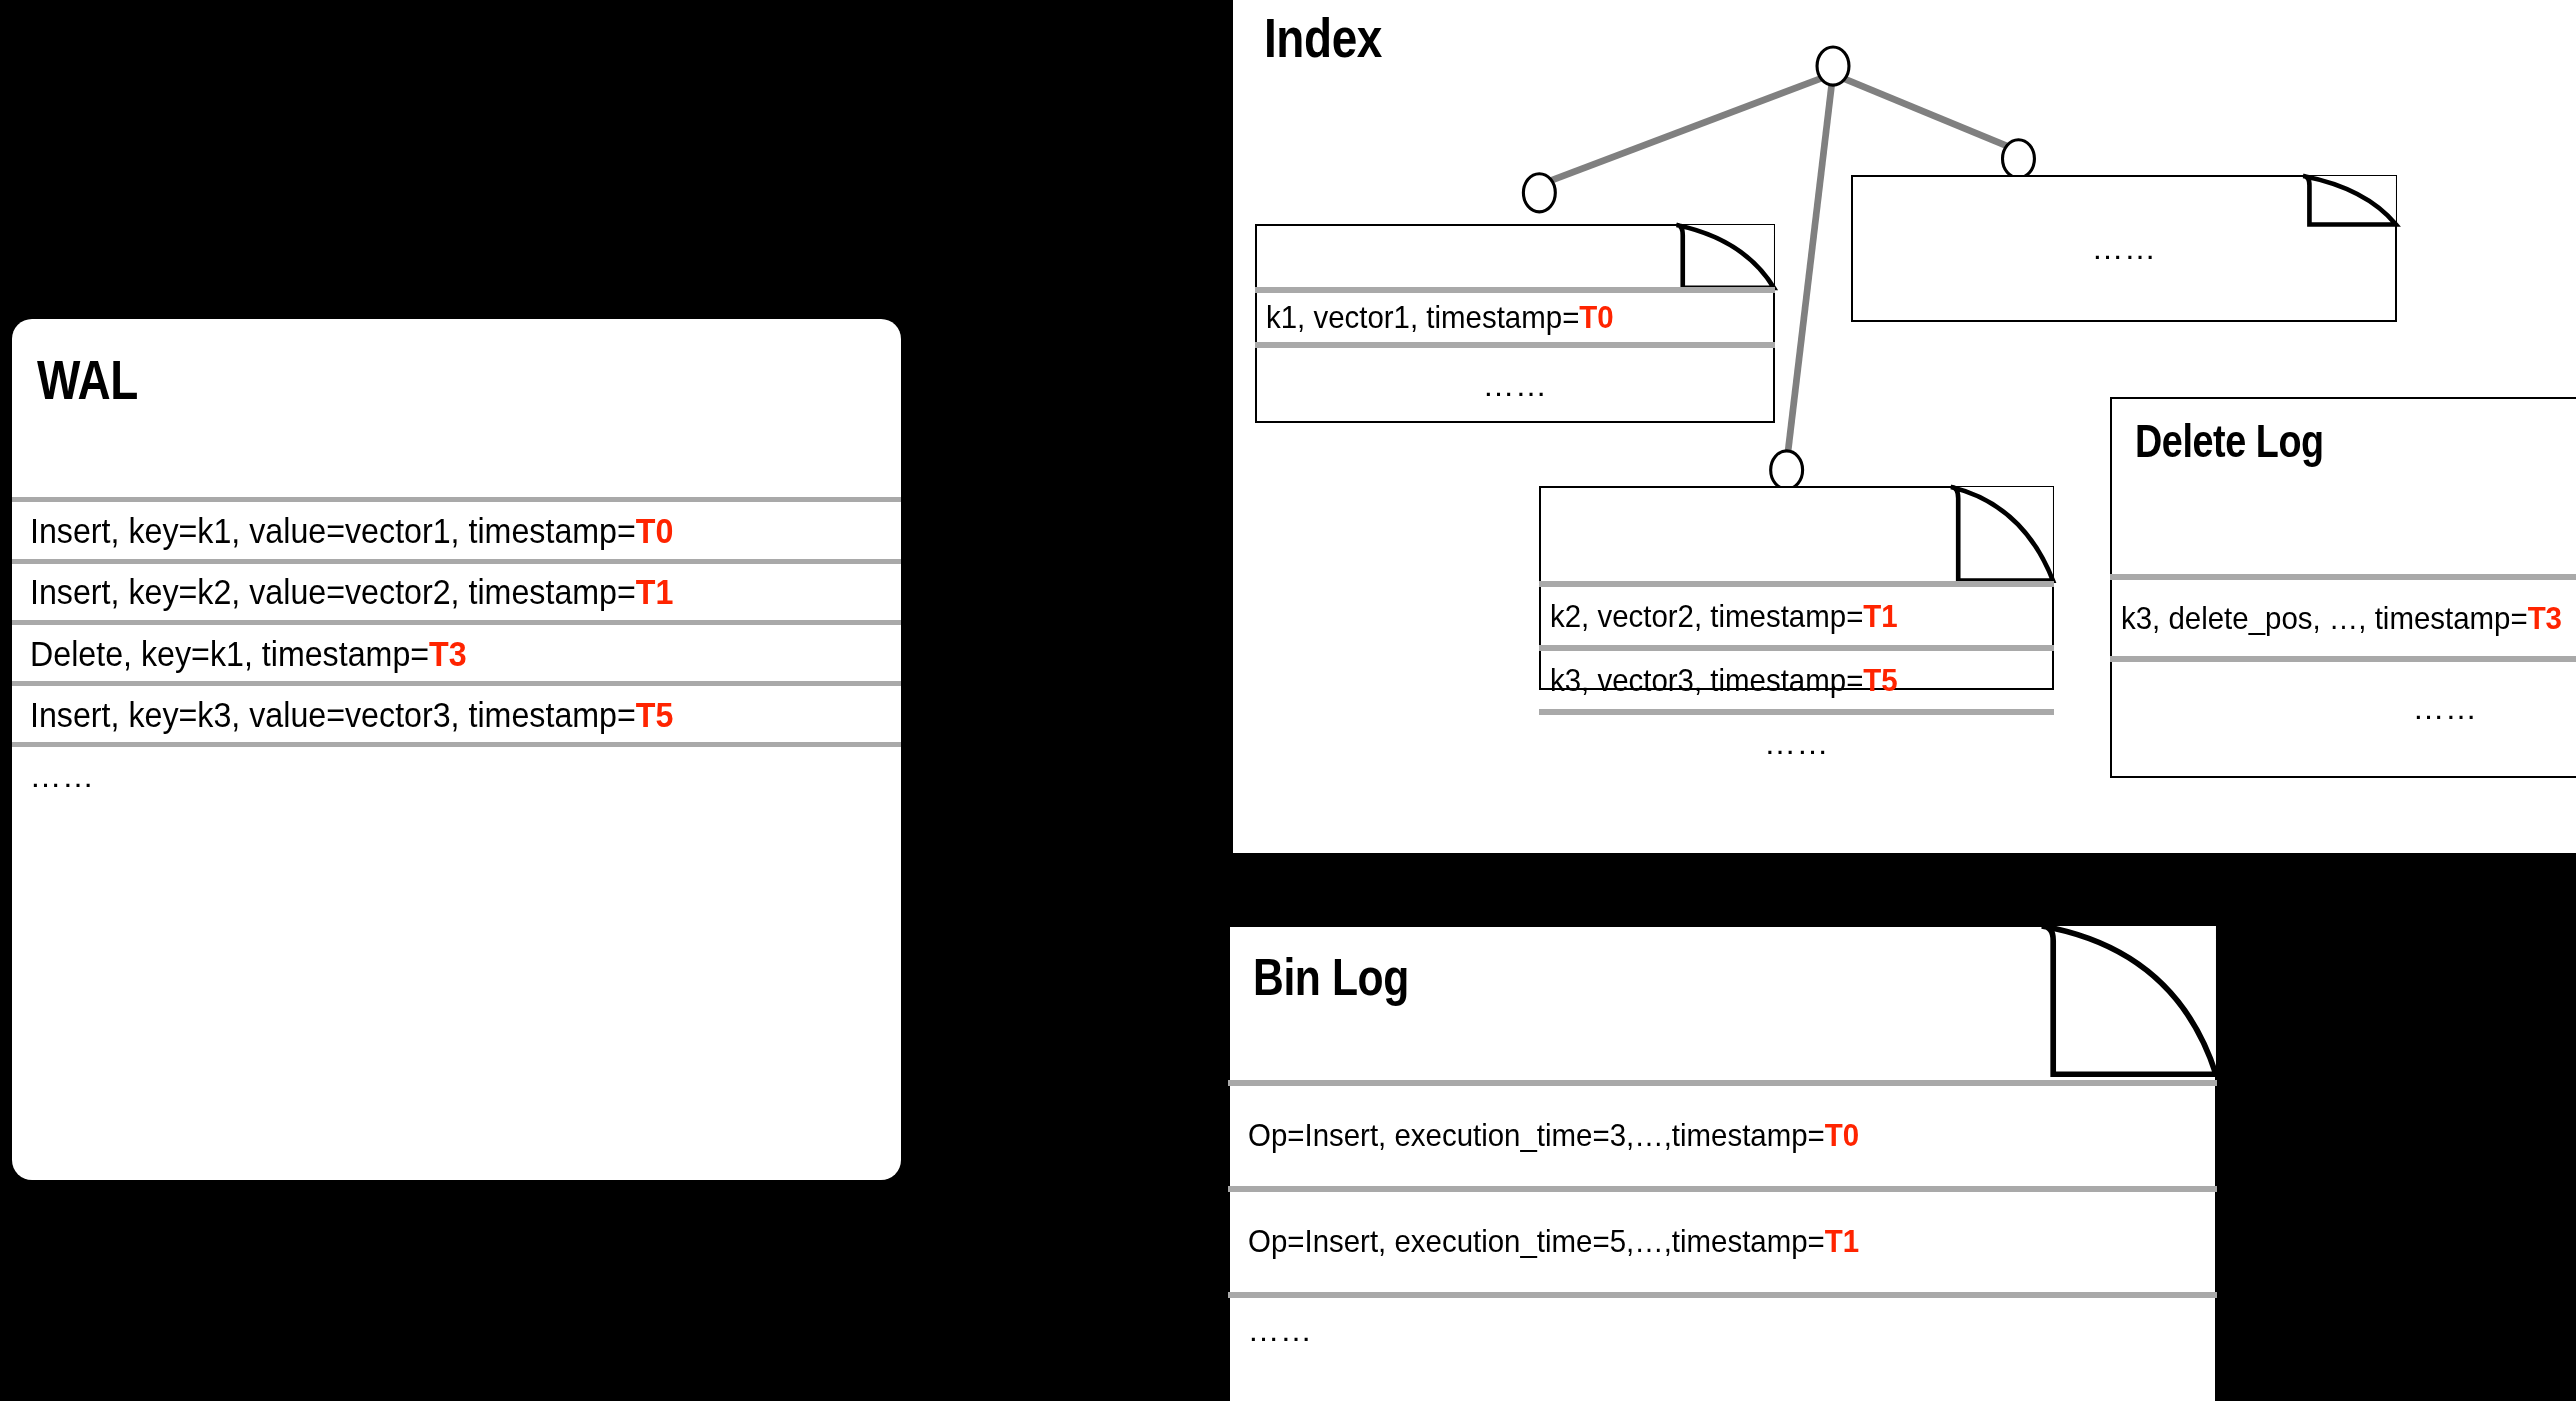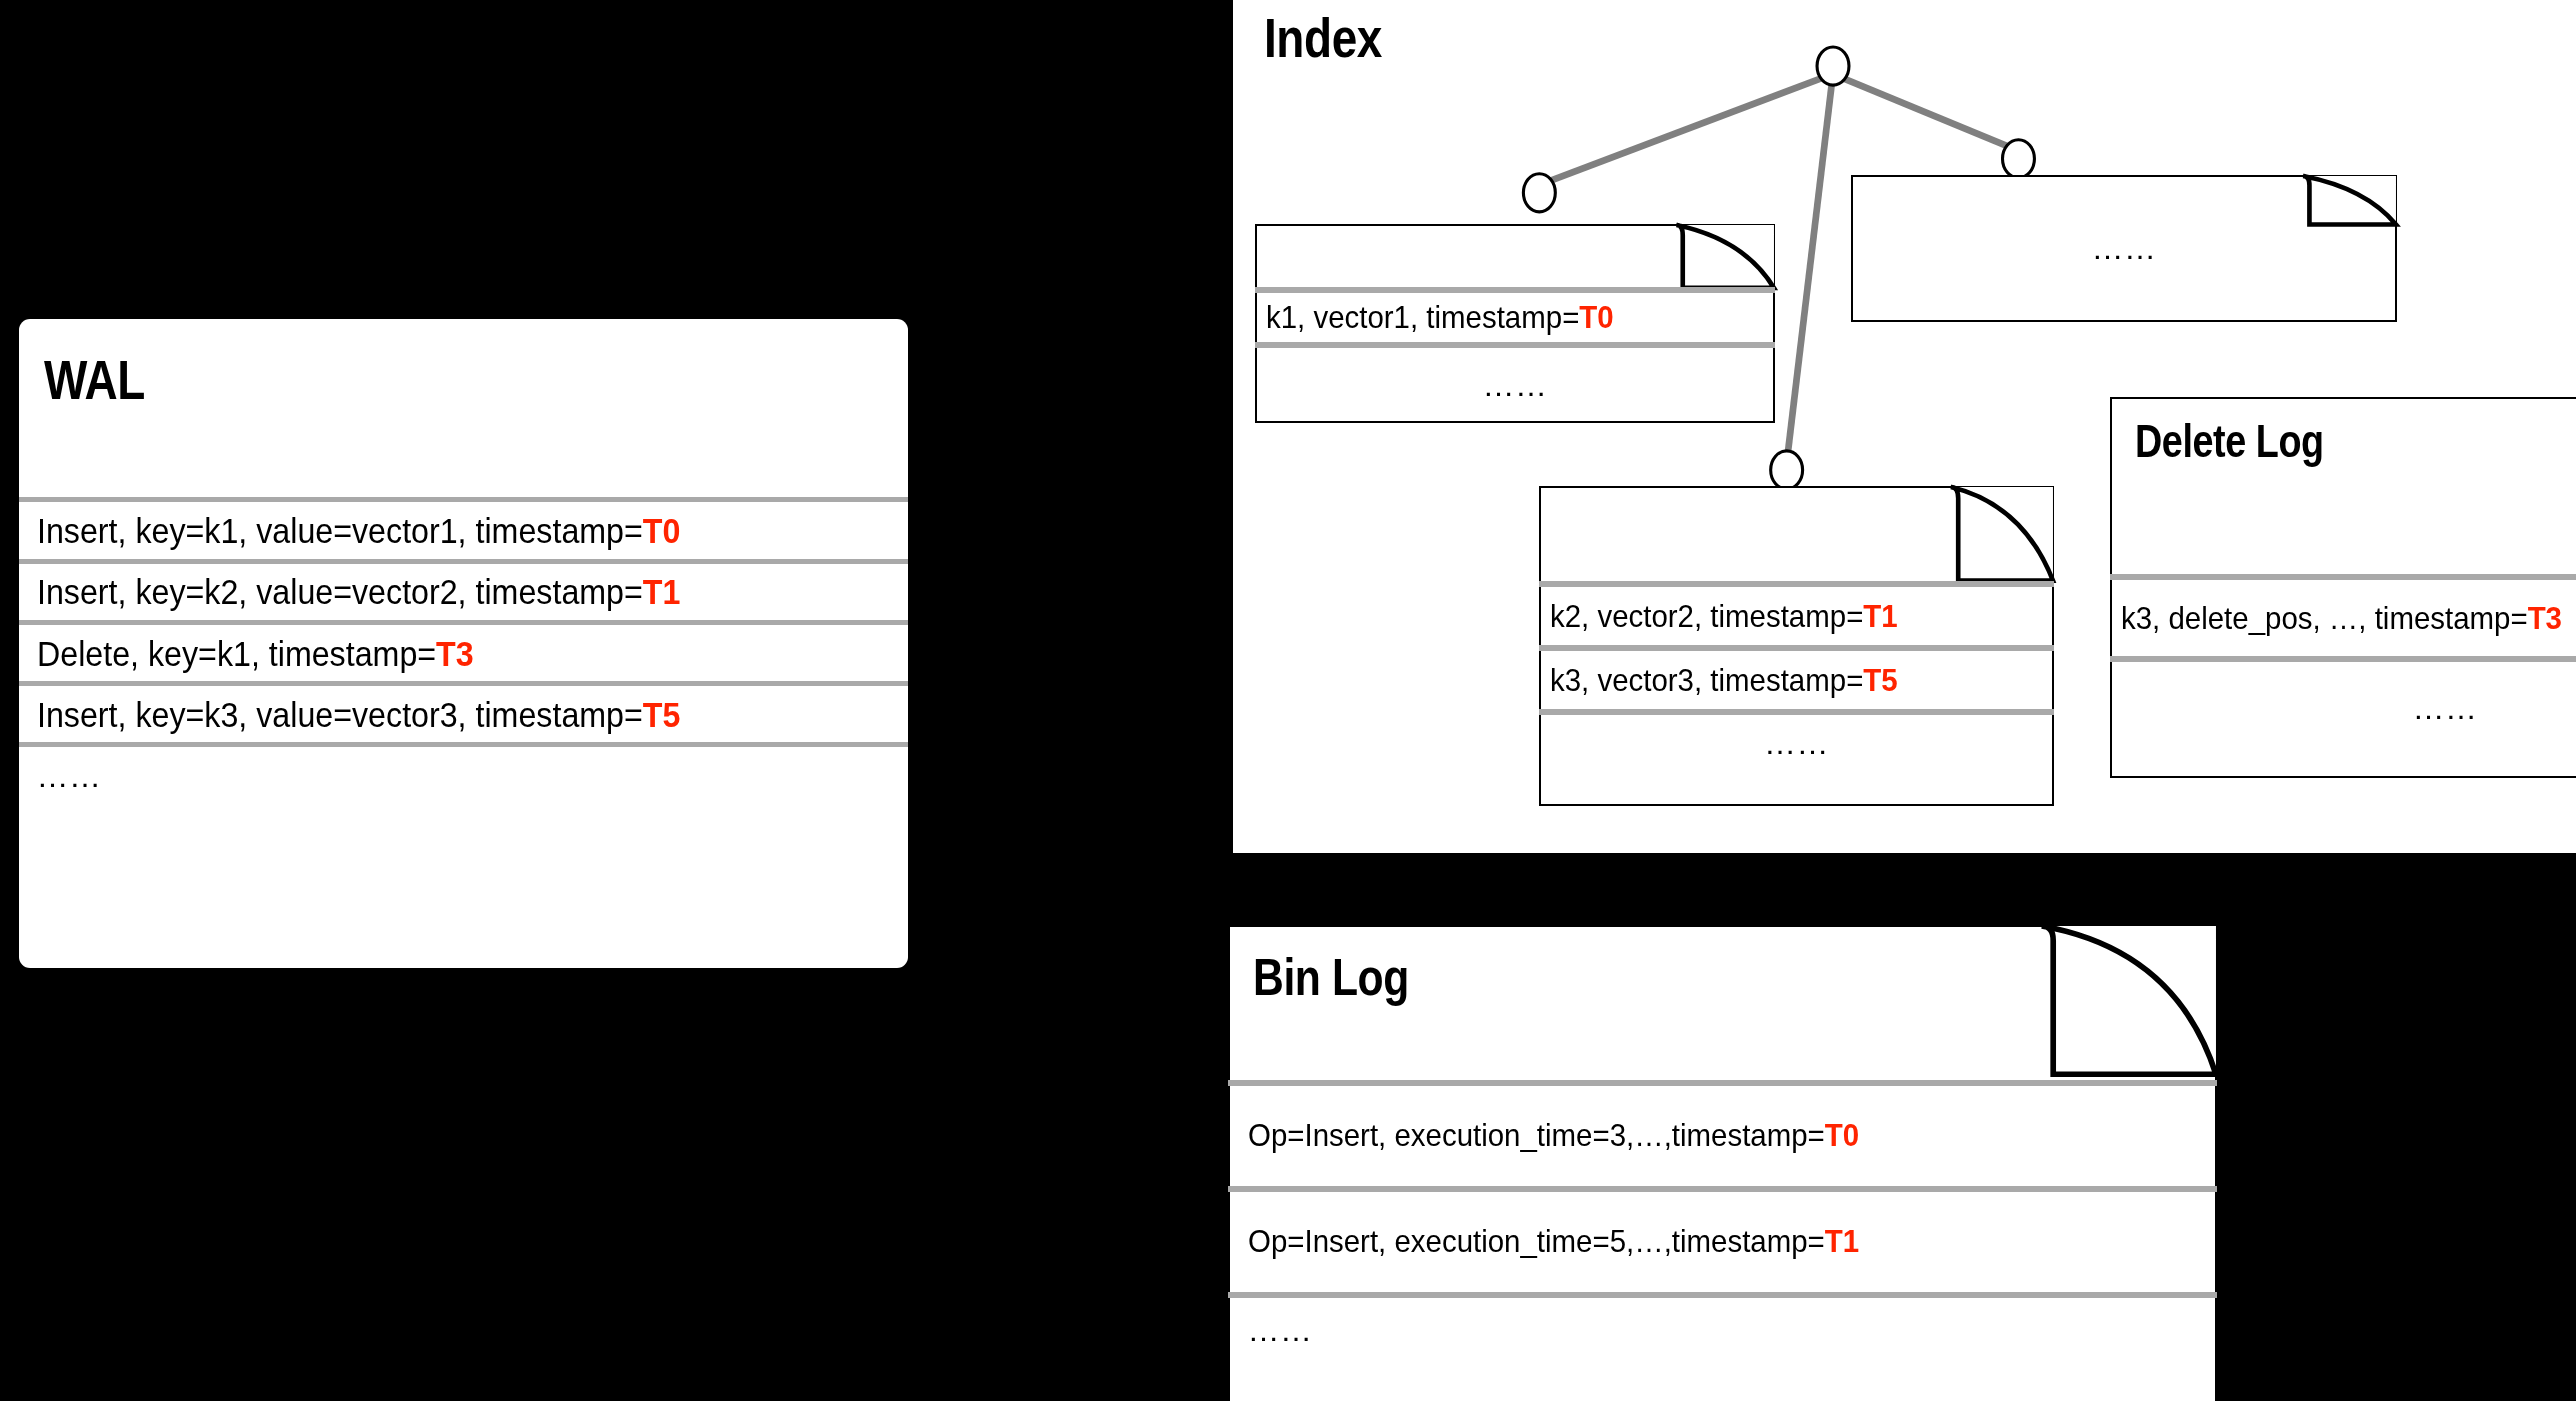--- a/index.html
+++ b/index.html
@@ -16,21 +16,21 @@
   .cardbox{position:absolute;box-sizing:border-box;}
   .cardbox .body{position:absolute;inset:0;background:#fff;border:2.6px solid #000;}
   svg.overlay{position:absolute;left:0;top:0;width:2817px;height:1402px;
               pointer-events:none;overflow:visible;}
 </style>
 </head>
 <body>
 
 <div id="root">
 
-  <div class="panel" style="left:19px;top:319px;width:889px;height:649px;border-radius:11px;">
+  <div class="panel" style="left:12px;top:319px;width:889px;height:861px;border-radius:20px;">
     <div class="panel-title" style="left:25px;top:28px;font-size:56px;">WAL</div>
 
     <div class="hr" style="left:0;top:178px;width:889px;height:4.6px;"></div>
     <div class="row-text" style="left:17.5px;top:184px;height:56px;line-height:56px;font-size:35px;">
       <span>Insert, key=k1, value=vector1, timestamp=</span><span class="ts">T0</span>
     </div>
 
     <div class="hr" style="left:0;top:240px;width:889px;height:4.6px;"></div>
     <div class="row-text" style="left:17.5px;top:245px;height:56px;line-height:56px;font-size:35px;">
       <span>Insert, key=k2, value=vector2, timestamp=</span><span class="ts">T1</span>
@@ -84,21 +84,21 @@
 
   <div class="cardbox" style="left:1851px;top:175px;width:546px;height:147px;">
     <div class="body"></div>
     <svg class="curl" viewBox="0 0 1060 285" preserveAspectRatio="none" style="position:absolute;left:0;top:0;width:546px;height:147px;overflow:visible;">
       <path d="M 878 2 L 1058 2 L 1058 96 L 888 96 L 888 18 Z" fill="#ffffff" stroke="none"></path>
       <path d="M 878 2 Q 890 2 890 20 L 890 96 L 1058 96 Q 1000 26 878 2 Z" fill="#ffffff" stroke="#000000" stroke-width="9"></path>
     </svg>
     <div class="dots" style="left:0;top:0;width:546px;height:147px;line-height:147px;text-align:center;font-size:32px;">……</div>
   </div>
 
-  <div class="cardbox" style="left:1539px;top:486px;width:515px;height:320px;">
+  <div class="cardbox" style="left:1539px;top:486px;width:515px;height:204px;">
     <div class="body"></div>
     <svg class="curl" viewBox="0 0 1000 552" preserveAspectRatio="none" style="position:absolute;left:0;top:0;width:515px;height:284px;overflow:visible;">
       <path d="M 800 2 L 998 2 L 998 184 L 812 184 L 812 22 Z" fill="#ffffff" stroke="none"></path>
       <path d="M 800 2 Q 814 2 814 24 L 814 184 L 998 184 Q 940 36 800 2 Z" fill="#ffffff" stroke="#000000" stroke-width="9"></path>
     </svg>
     <div class="hr" style="left:0;top:95px;width:515px;height:5.7px;"></div>
     <div class="row-text" style="left:11.3px;top:101px;height:58px;line-height:58px;font-size:32px;">
       <span>k2, vector2, timestamp=</span><span class="ts">T1</span>
     </div>
     <div class="hr" style="left:0;top:159px;width:515px;height:5.7px;"></div>

